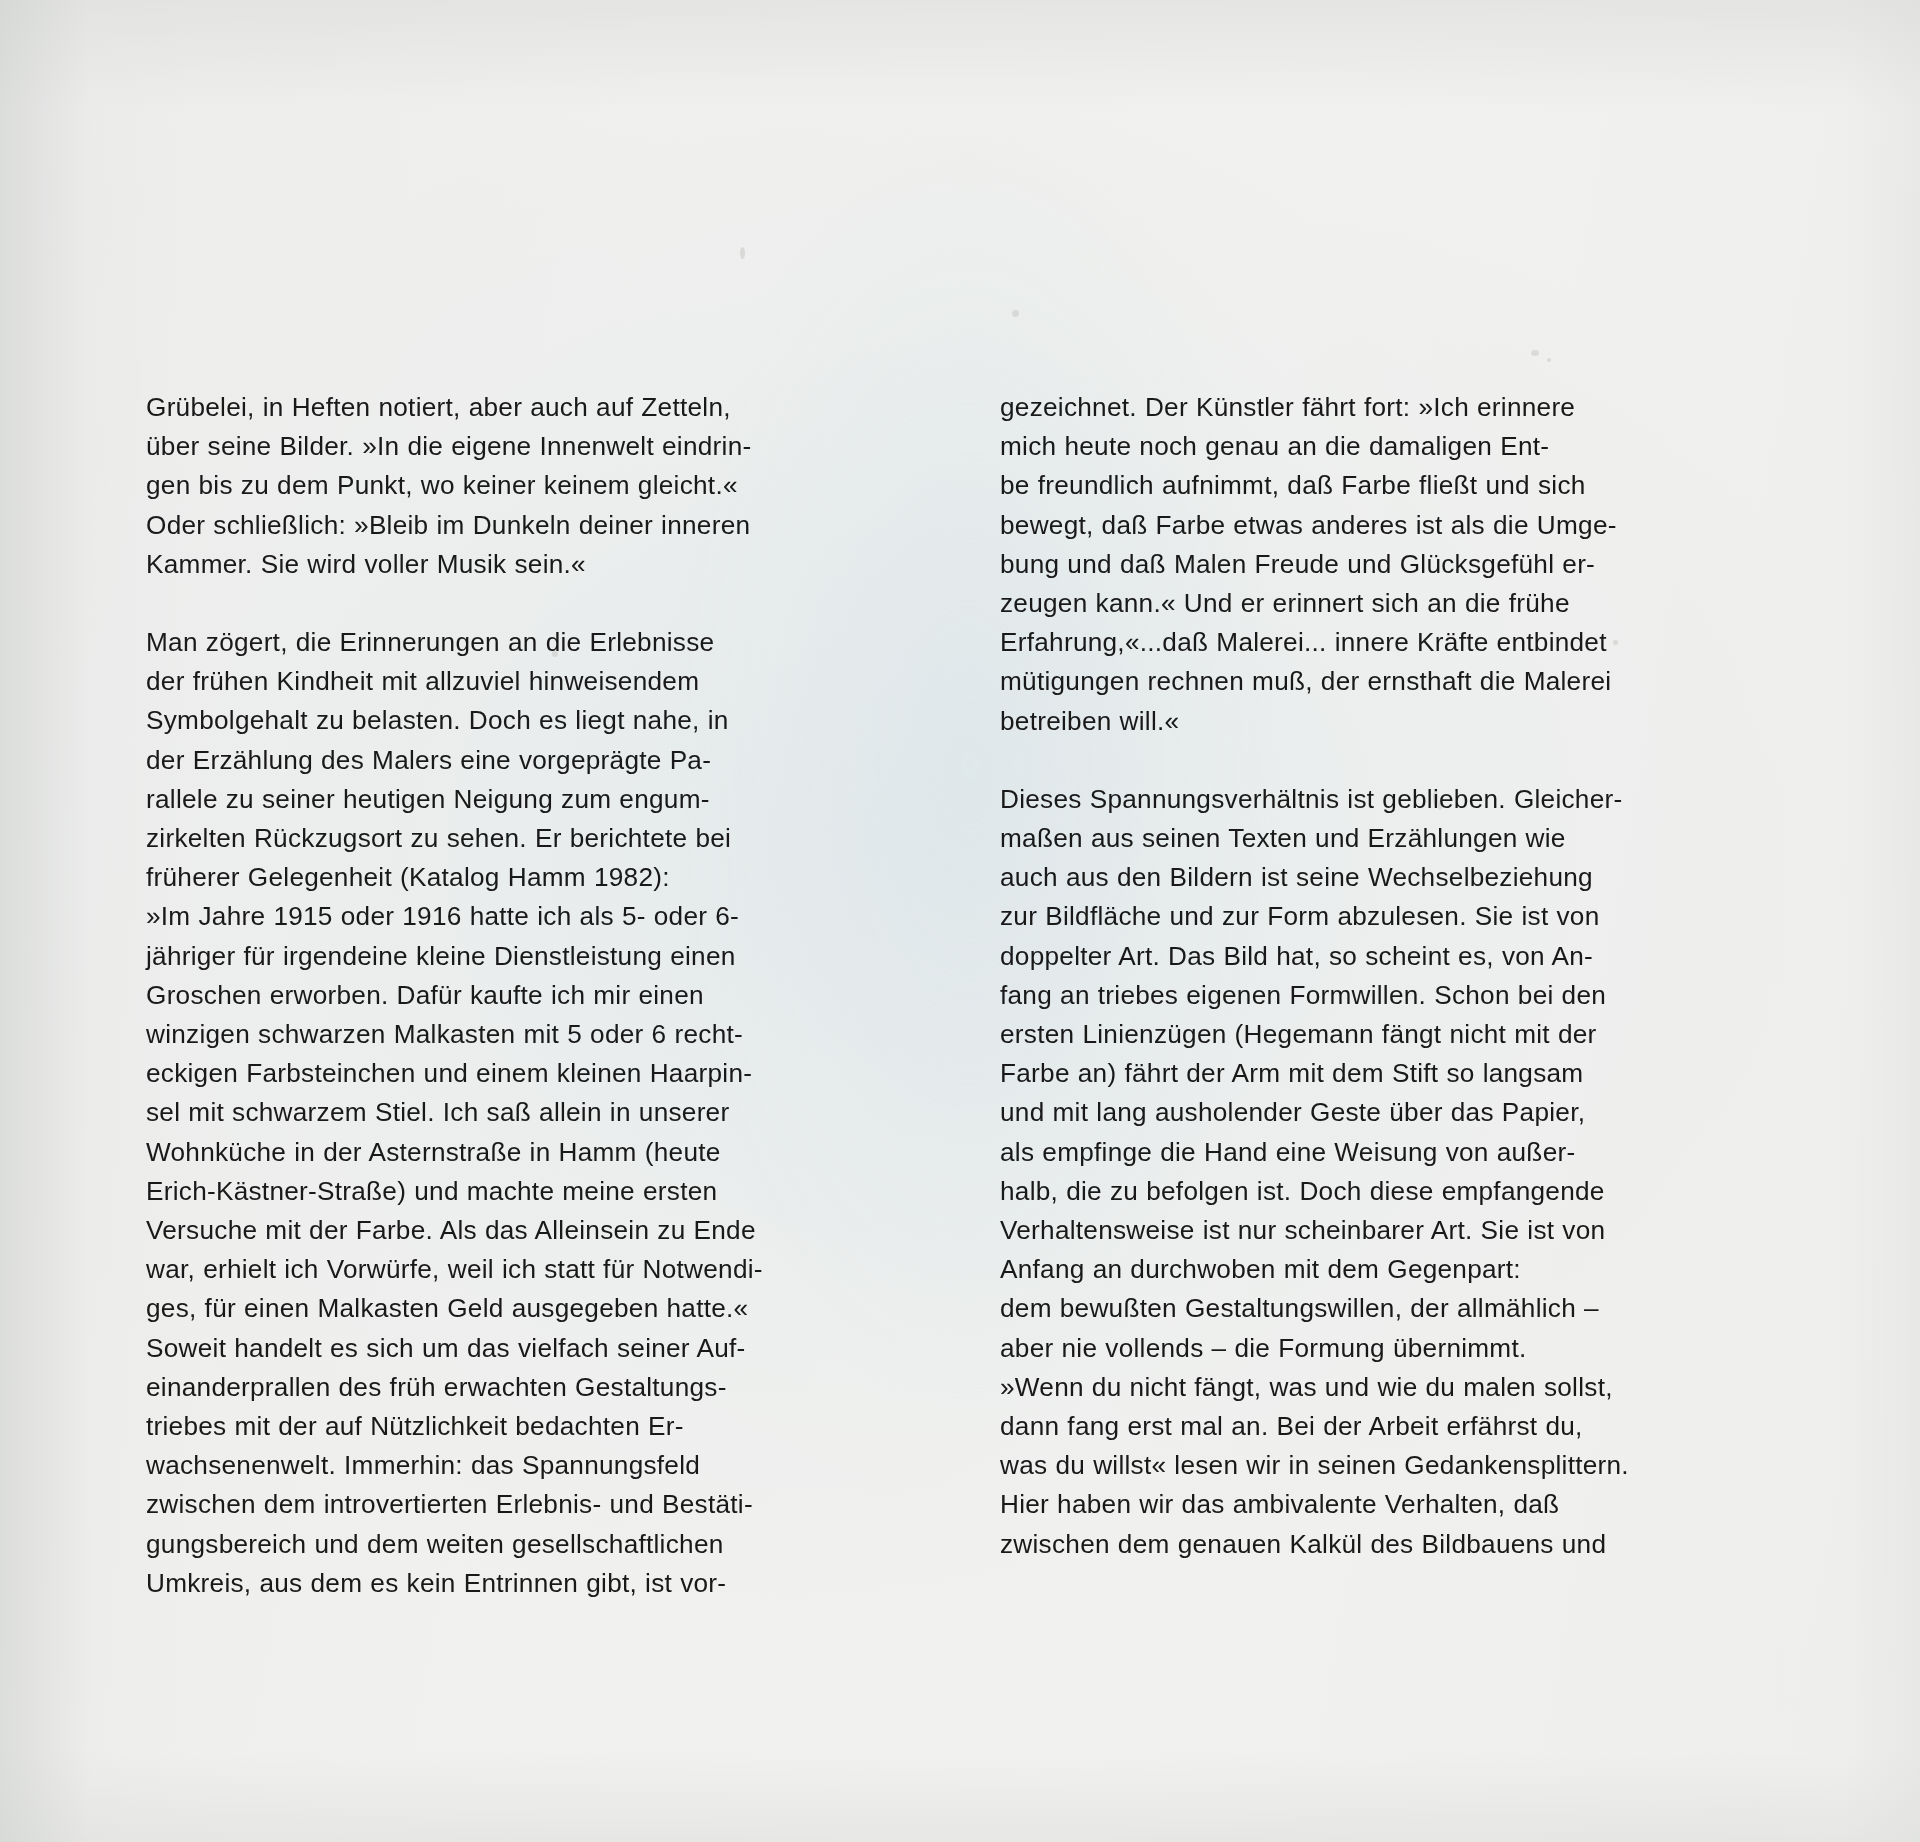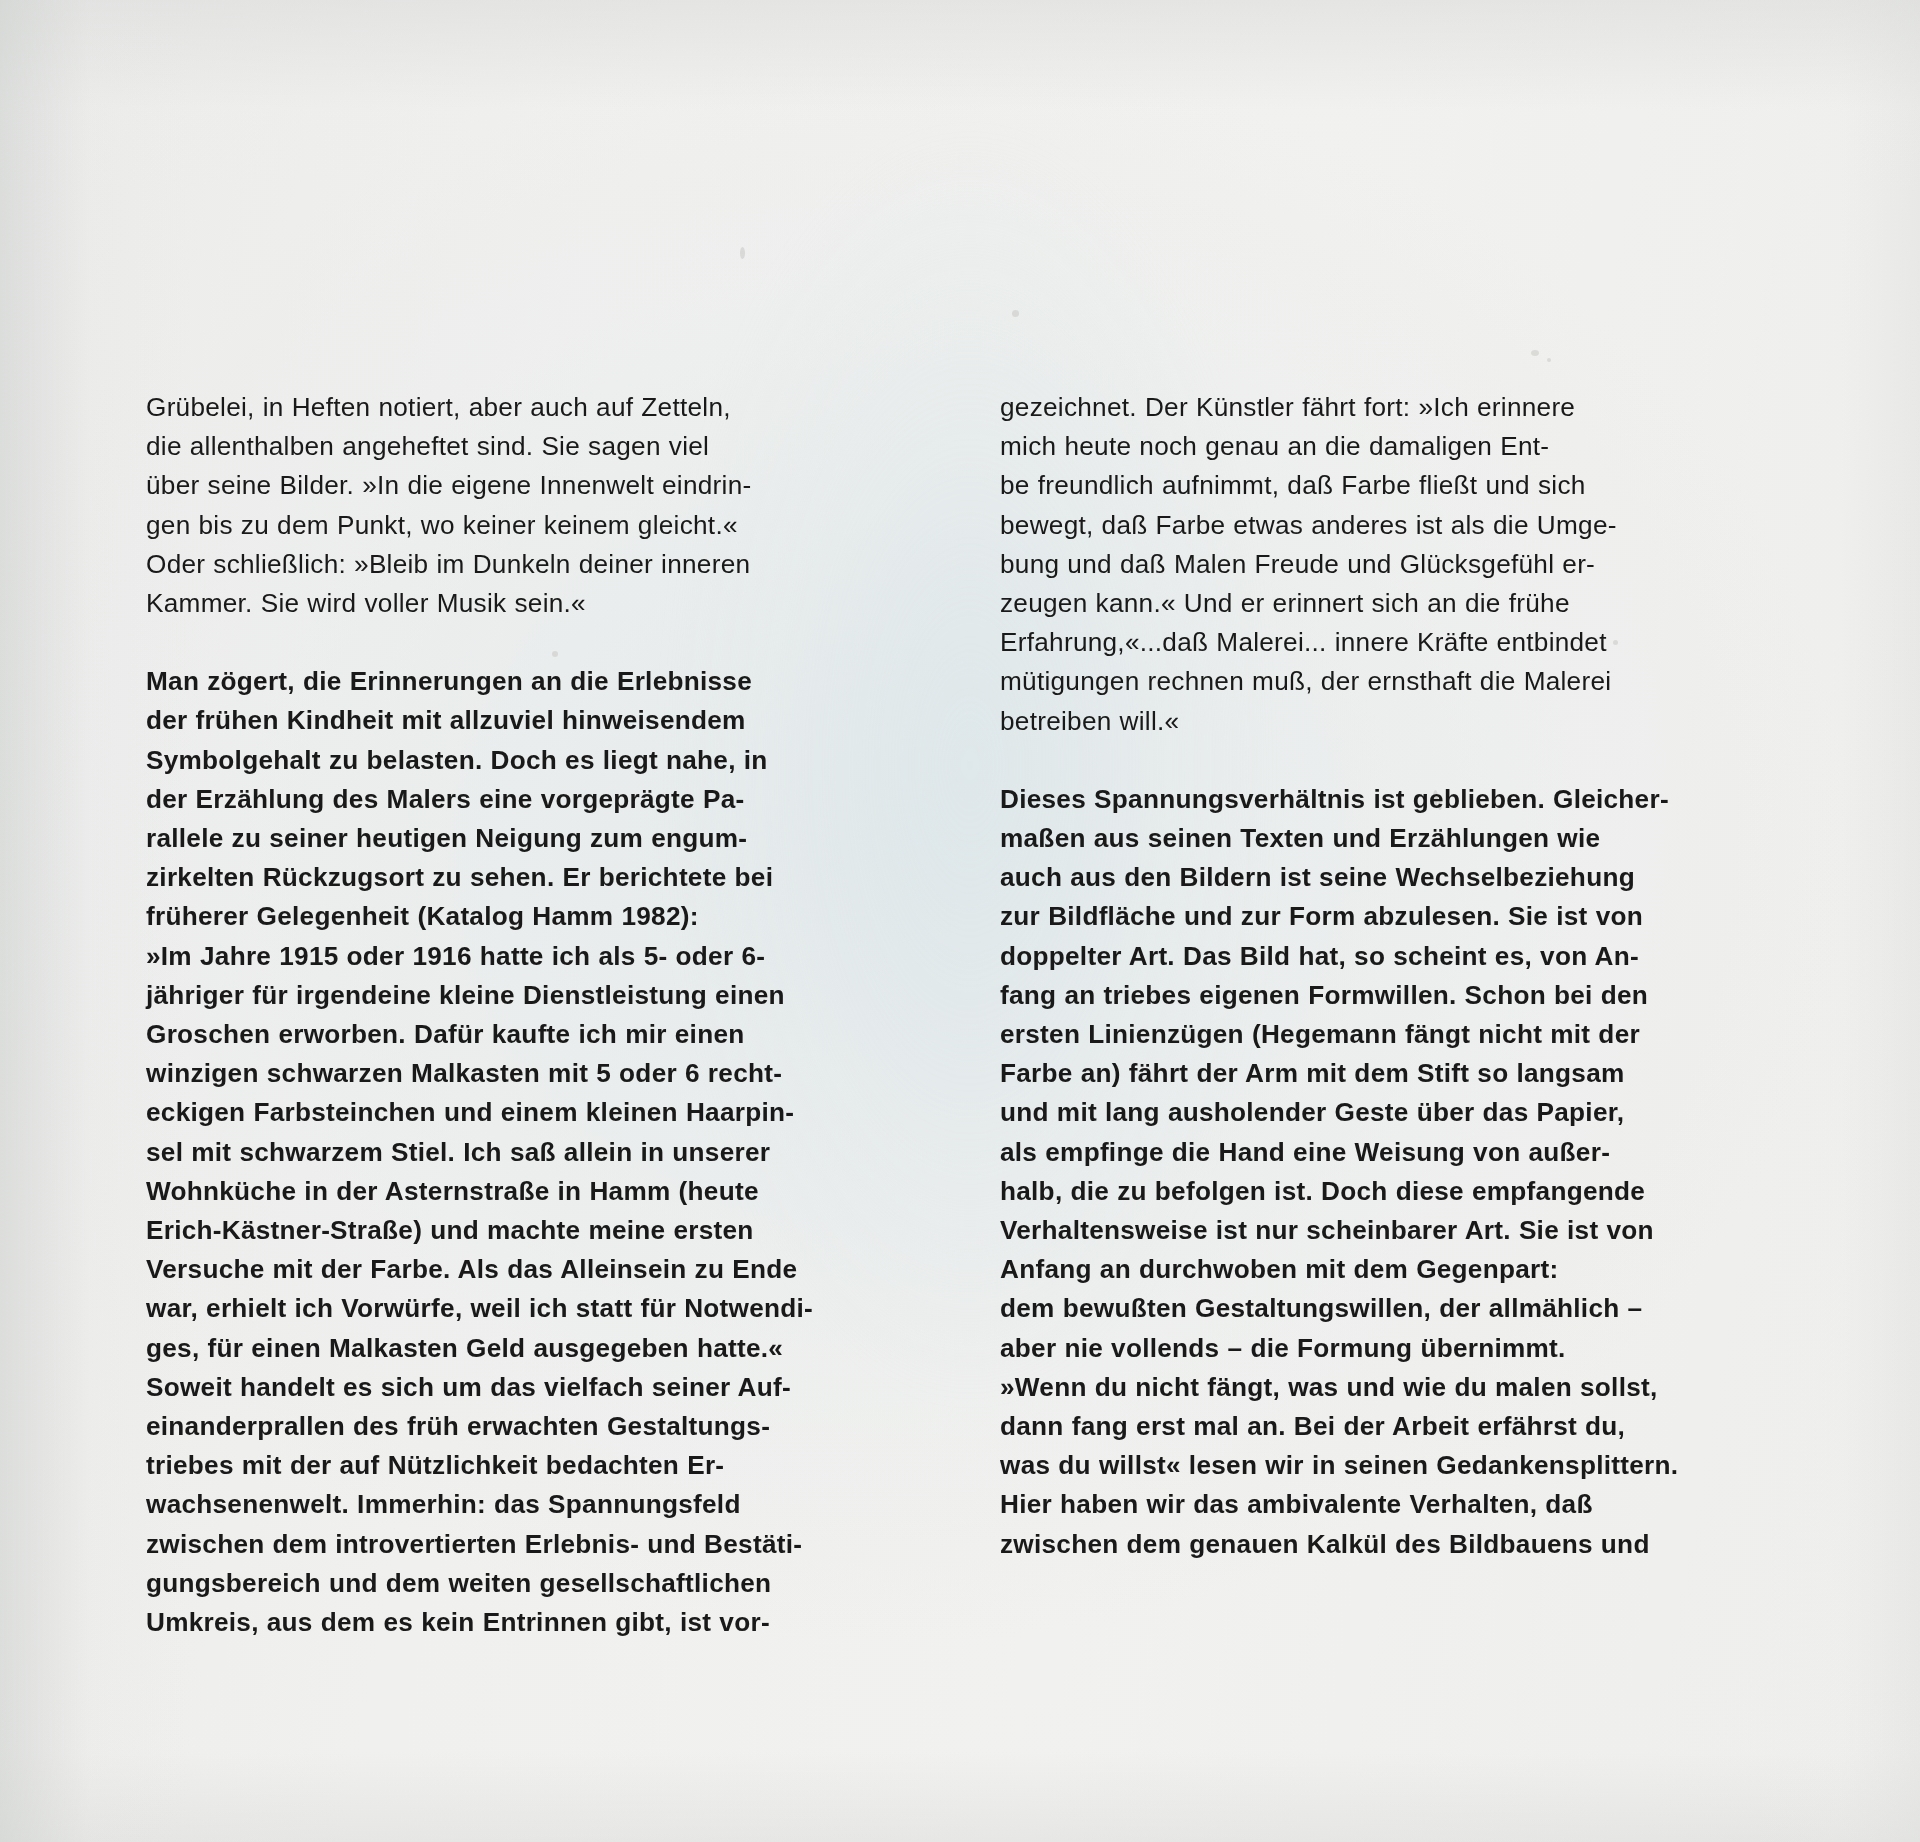--- a/index.html
+++ b/index.html
@@ -74,21 +74,21 @@
     color: #191919;
     font-size: 26.2px;
     line-height: 39.2px;
     letter-spacing: 0.01em;
     word-spacing: 0.02em;
   }
   .column.left  { left: 146px;  width: 740px; }
   .column.right { left: 1000px; width: 775px; }
 
   .para { margin: 0 0 39px 0; }
-  .para:last-child { margin-bottom: 12px; font-weight: bold; }
+  .para:last-child { margin-bottom: 12px; }
   .line { white-space: pre; display: block; }
 </style>
 </head>
 <body>
 
 <div id="page">
 
   <div id="scan-halo"></div>
 
   <div class="speck" style="left:740px;  top:247px; width:5px;  height:12px;"></div>
@@ -99,21 +99,20 @@
   <div class="speck" style="left:1613px; top:640px; width:5px;  height:5px;"></div>
   <div class="speck" style="left:552px;  top:651px; width:6px;  height:6px;"></div>
   <div class="speck" style="left:1438px; top:800px; width:4px;  height:10px;"></div>
 
   <div id="columns">
 
     <div class="column left">
 
       <p class="para">
         <span class="line">Grübelei, in Heften notiert, aber auch auf Zetteln,</span>
-        <span class="line">die allenthalben angeheftet sind. Sie sagen viel</span>
         <span class="line">über seine Bilder. »In die eigene Innenwelt eindrin-</span>
         <span class="line">gen bis zu dem Punkt, wo keiner keinem gleicht.«</span>
         <span class="line">Oder schließlich: »Bleib im Dunkeln deiner inneren</span>
         <span class="line">Kammer. Sie wird voller Musik sein.«</span>
       </p>
 
       <p class="para">
         <span class="line">Man zögert, die Erinnerungen an die Erlebnisse</span>
         <span class="line">der frühen Kindheit mit allzuviel hinweisendem</span>
         <span class="line">Symbolgehalt zu belasten. Doch es liegt nahe, in</span>

